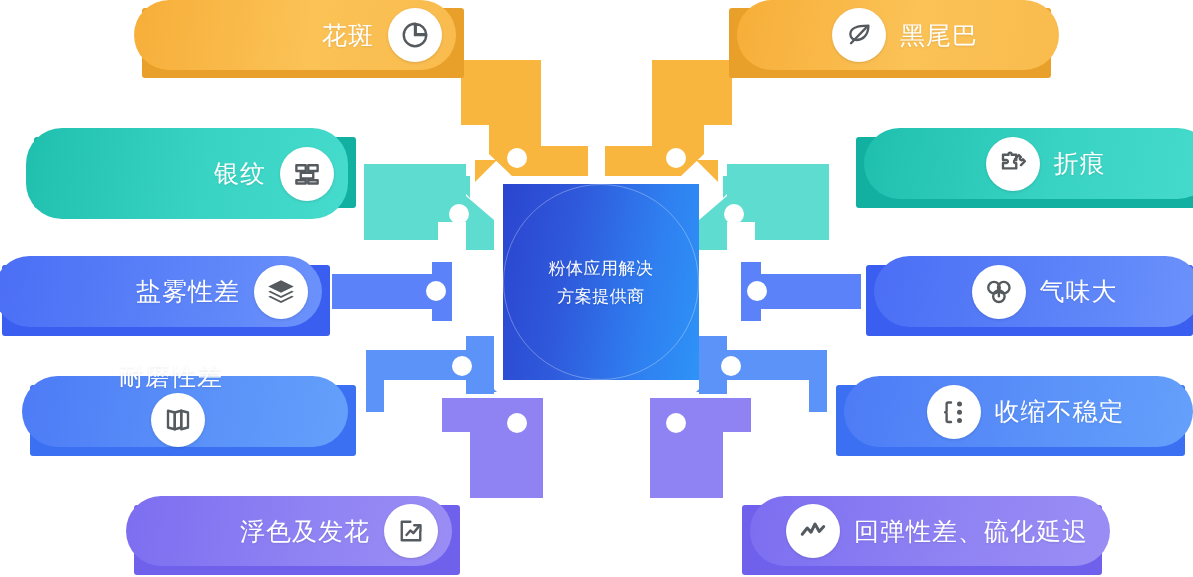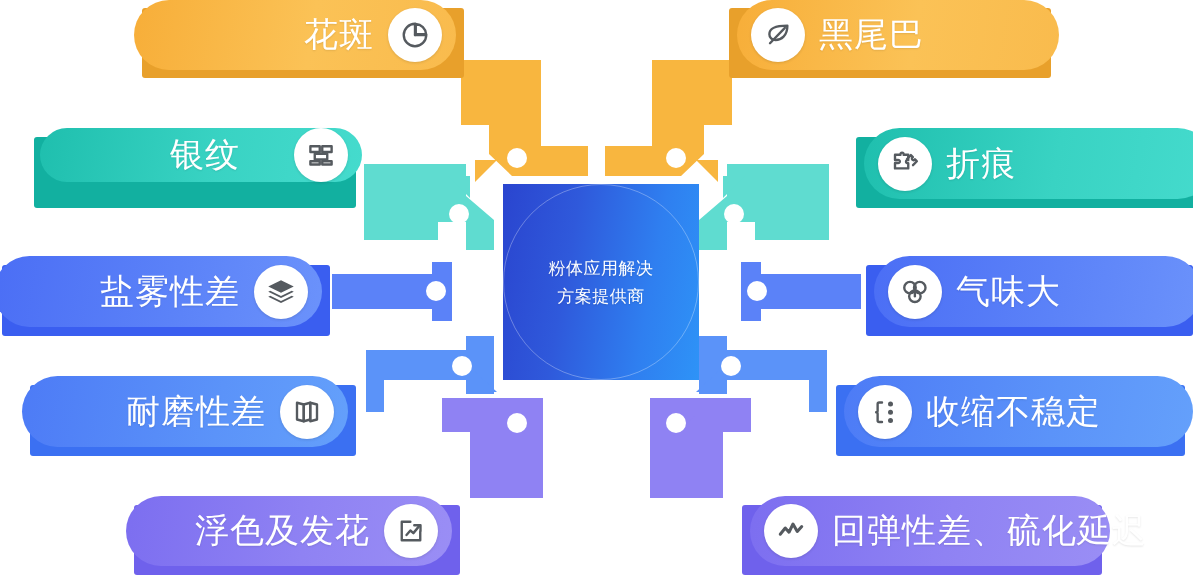--- a/index.html
+++ b/index.html
@@ -64,26 +64,26 @@
     z-index:1;
   }
   .pill{
     position:absolute;
     border-radius:36px;
     display:flex;
     align-items:center;
     z-index:2;
     box-sizing:border-box;
   }
-  .pill.right{ justify-content:flex-start; padding-left:14px; }
+  .pill.right{ justify-content:center; padding-left:14px; }
   .pill.left { justify-content:flex-end;   padding-right:14px; }
 
   .pill-label{
     color:#ffffff;
-    font-size:34px;
+    font-size:25px;
     letter-spacing:1px;
     white-space:nowrap;
     text-shadow:0 1px 2px rgba(0,0,0,0.10);
   }
   .pill.right .pill-label{ margin-left:14px; }
   .pill.left  .pill-label{ margin-right:14px; }
 
   .badge{
     flex:0 0 auto;
     width:54px; height:54px;
@@ -206,21 +206,21 @@
           <path class="ico" d="M19.5 4.5c0 8-5 11.5-9.5 11.5-2.8 0-4.9-2-4.9-4.7C5.1 7 9.8 4.5 19.5 4.5Z"></path>
           <path class="ico" d="M17.5 6.3 5.6 18.6"></path>
         </svg>
       </span>
       <span class="pill-label">黑尾巴</span>
     </div>
   </div>
 
   <div class="pill-wrap t-teal" style="left:26px;top:128px;width:330px;height:82px;">
     <div class="pill-back" style="left:8px;top:9px;width:322px;height:71px;"></div>
-    <div class="pill left" style="left:14px;top:0px;width:322px;height:54px;gap:40px;">
+    <div class="pill left" style="left:0px;top:0px;width:322px;height:91px;">
       <span class="pill-label">银纹</span>
       <span class="badge">
         <svg width="30" height="30" viewBox="0 0 24 24">
           <rect class="ico" x="3.5" y="5" width="7.5" height="4.6"></rect>
           <rect class="ico" x="13" y="5" width="7.5" height="4.6"></rect>
           <rect class="ico" x="7" y="11" width="10" height="4.6"></rect>
           <rect class="ico" x="3.5" y="17" width="7.5" height="2.6"></rect>
           <rect class="ico" x="13" y="17" width="7.5" height="2.6"></rect>
         </svg>
       </span>
@@ -264,21 +264,21 @@
           <circle class="ico" cx="11.9" cy="15.4" r="4.6"></circle>
           <path class="ico" d="M11.9 10.8v4.6"></path>
         </svg>
       </span>
       <span class="pill-label">气味大</span>
     </div>
   </div>
 
   <div class="pill-wrap t-blue2" style="left:22px;top:376px;width:334px;height:82px;">
     <div class="pill-back" style="left:8px;top:9px;width:326px;height:71px;"></div>
-    <div class="pill left" style="left:0px;top:0px;width:326px;height:71px;">
+    <div class="pill left" style="left:0px;top:0px;width:326px;height:71px;flex-direction:column;">
       <span class="pill-label">耐磨性差</span>
       <span class="badge">
         <svg width="30" height="30" viewBox="0 0 24 24">
           <path class="ico" d="M4 4.6 9.4 6v13.4L4 18Z"></path>
           <path class="ico" d="M9.4 6 14.6 4.6V18l-5.2 1.4Z"></path>
           <path class="ico" d="M14.6 4.6 20 6v12l-5.4 1.4Z"></path>
         </svg>
       </span>
     </div>
   </div>

